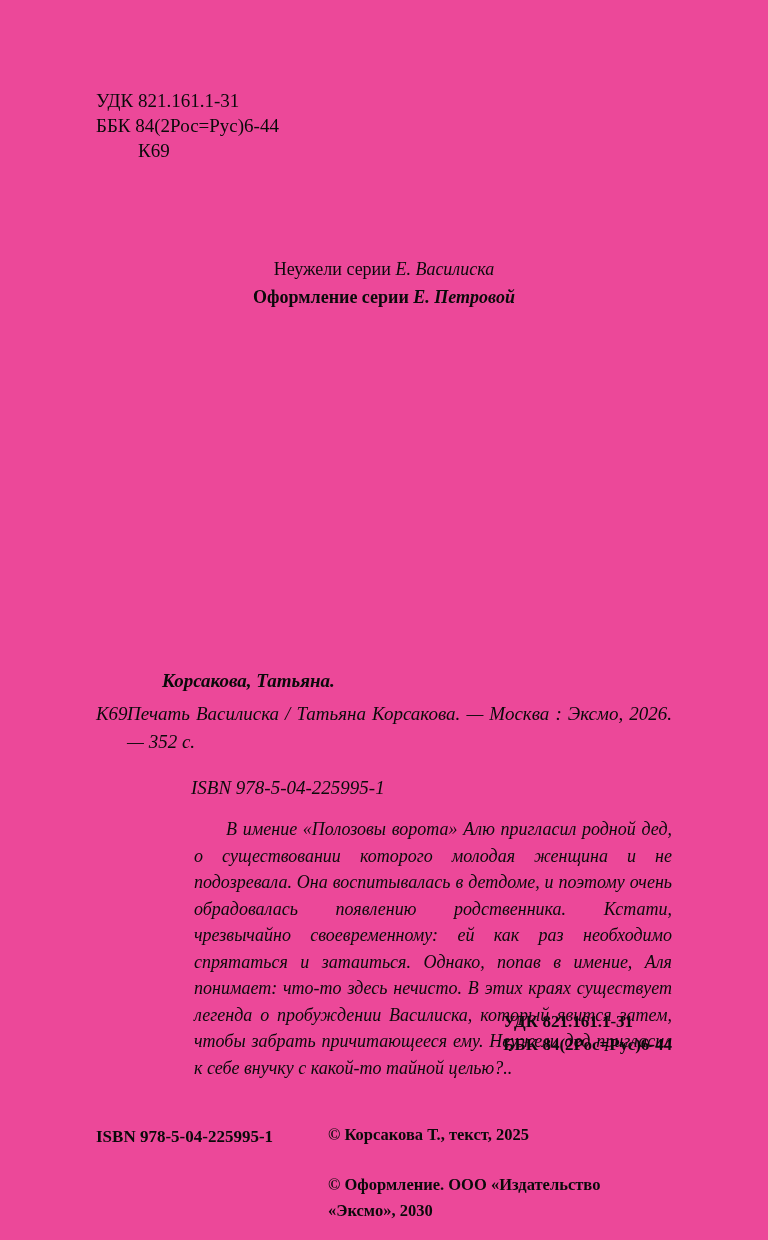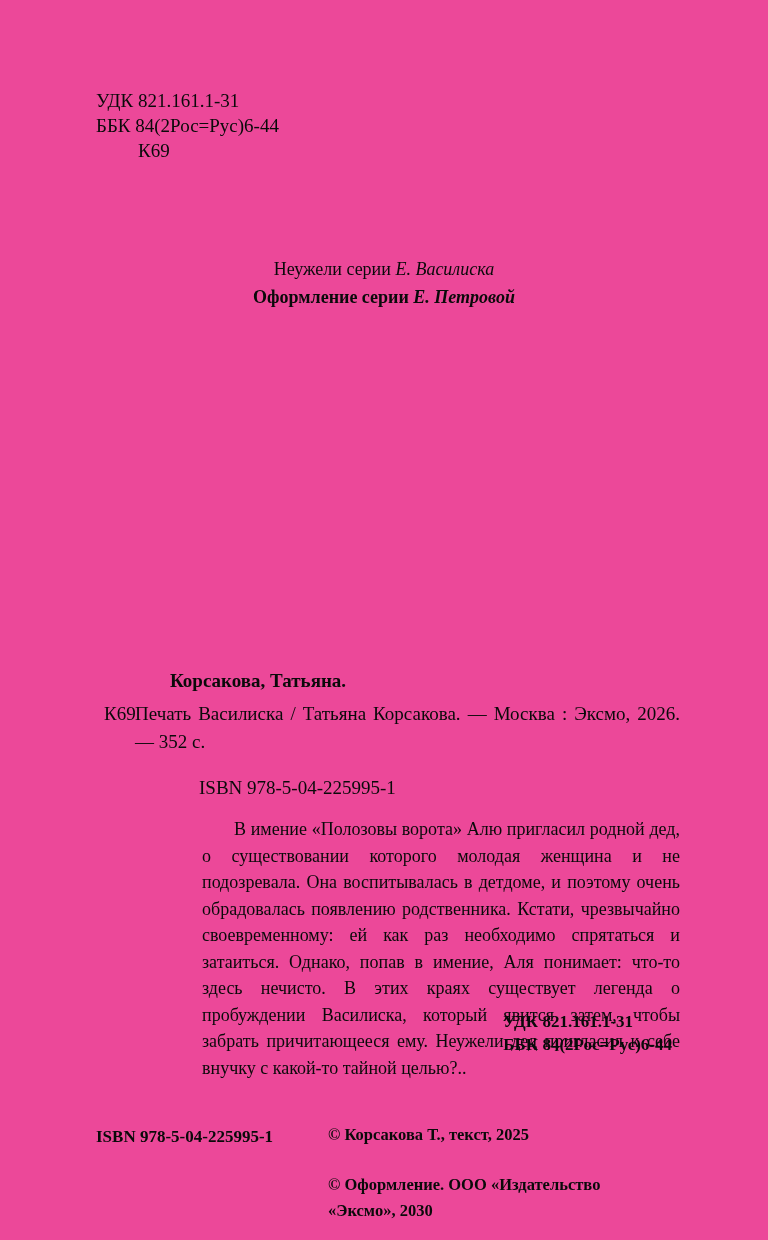--- a/index.html
+++ b/index.html
@@ -40,23 +40,24 @@
     line-height: 28px;
   }
   .credits .row { display: block; }
   .credits .name { font-style: italic; }
   .credits .row.bold { font-weight: 700; }
   .credits .row.bold .name { font-weight: 700; font-style: italic; }
 
   
   .record {
     position: absolute;
-    left: 104px;
+    left: 96px;
     top: 668px;
     width: 576px;
+    font-style: italic;
   }
   .record .author {
     font-weight: 700;
     font-size: 19px;
     line-height: 26px;
     margin-left: 66px;
   }
   .record .cite-wrap {
     position: relative;
     margin-top: 6px;

